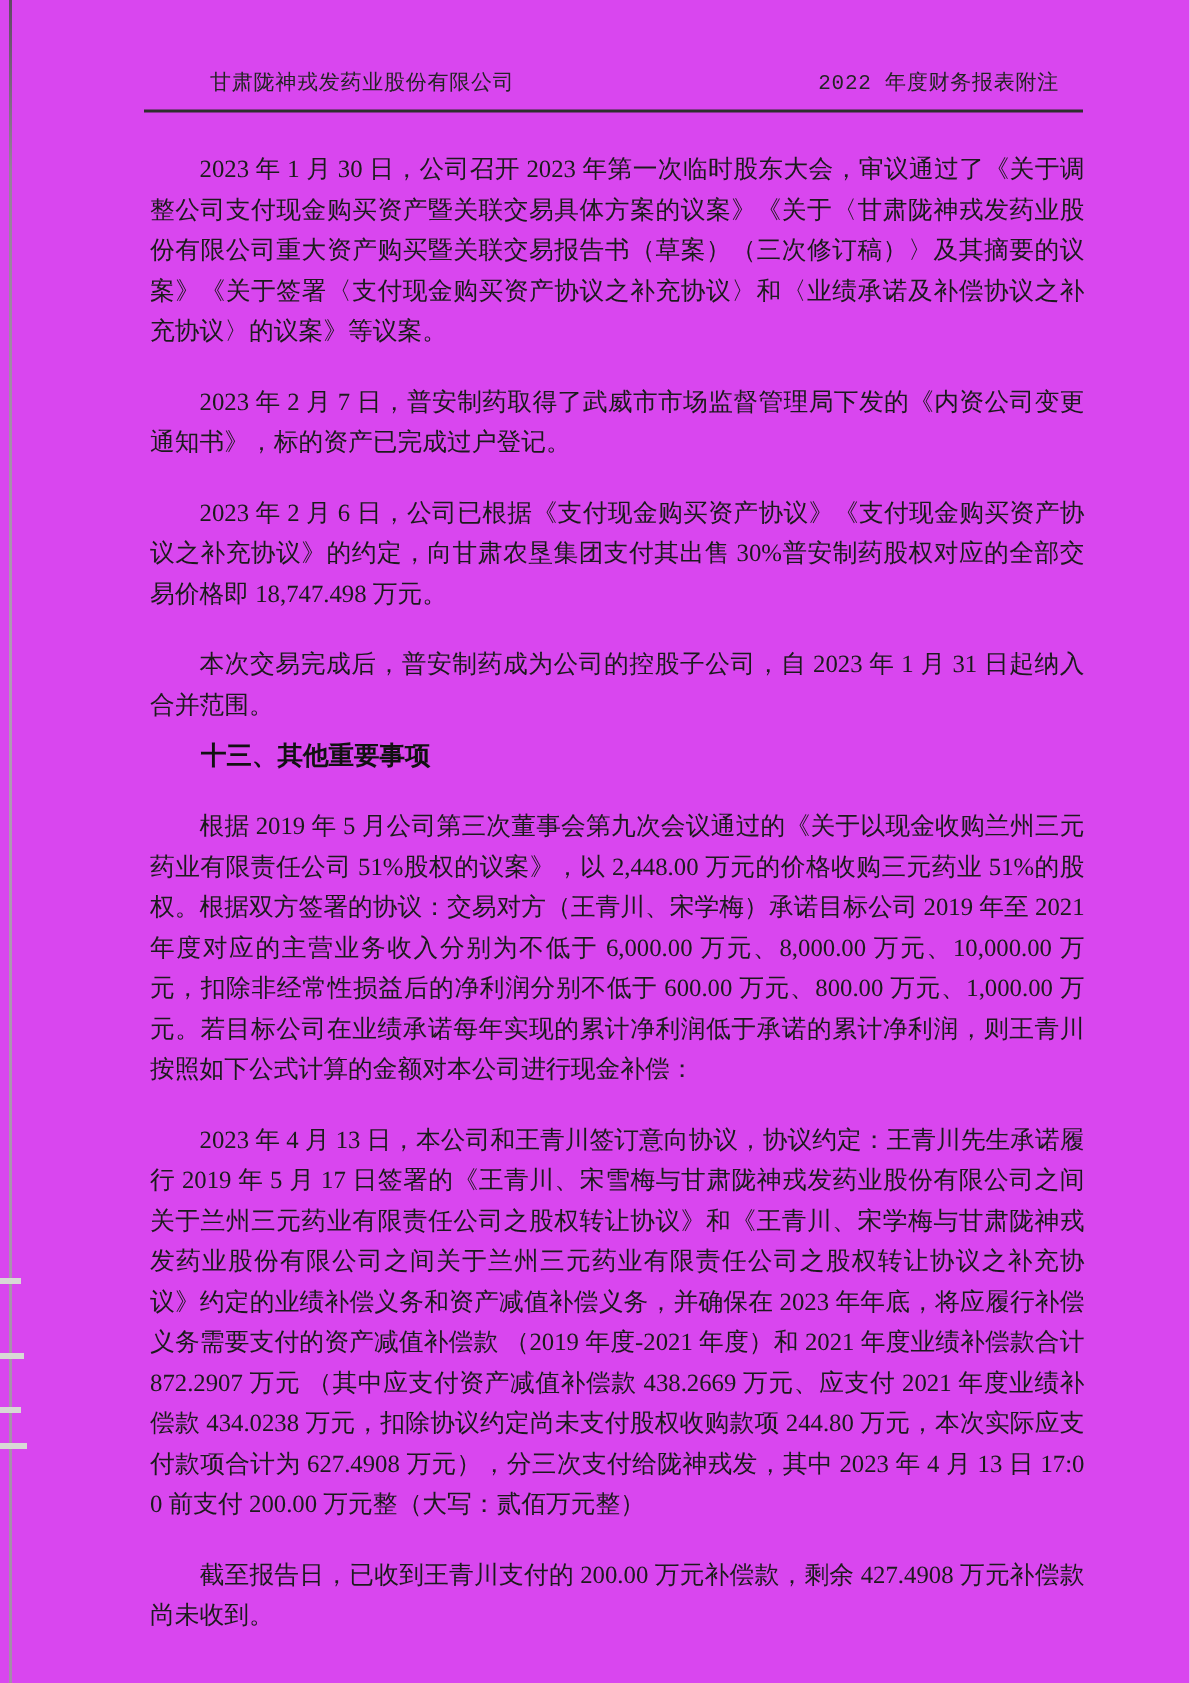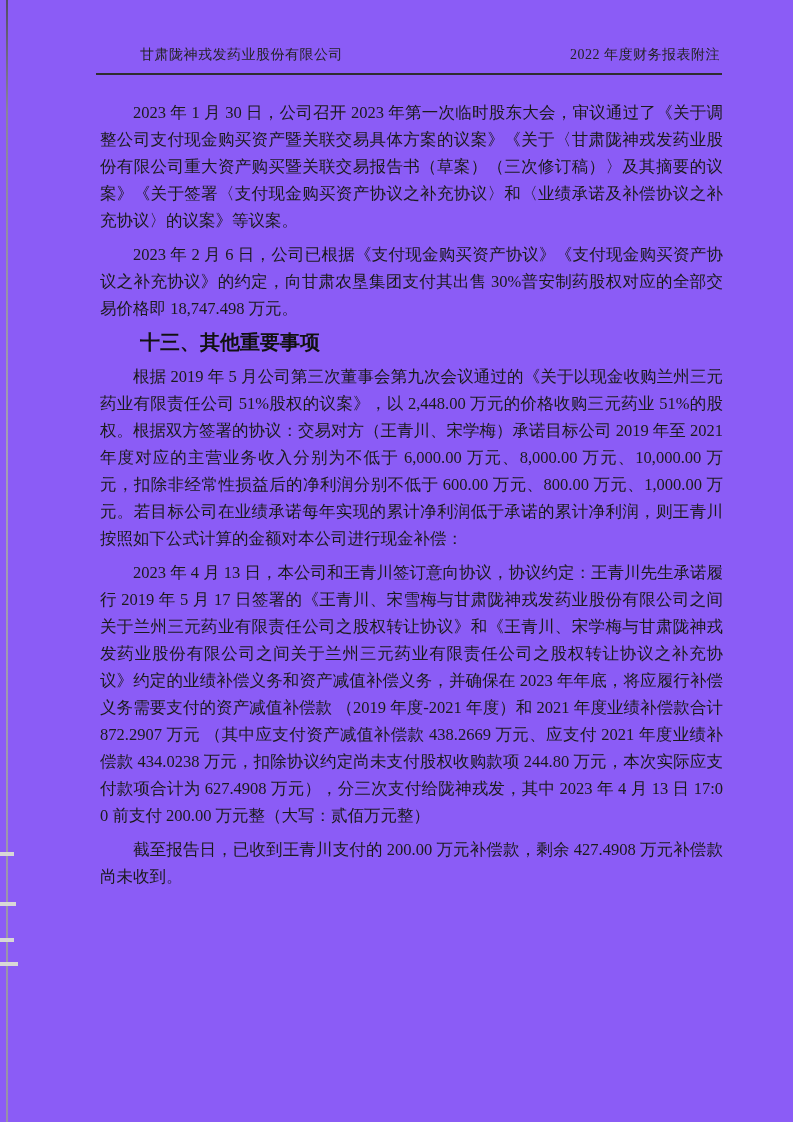--- a/index.html
+++ b/index.html
@@ -5,21 +5,21 @@
   html, body {
     margin: 0;
     padding: 0;
     background: #ffffff;
   }
   .page {
     position: relative;
     width: 793px;
     height: 1122px;
     margin: 0 auto;
-    background: #8b5cf6;
+    background: #d946ef;
     overflow: hidden;
     font-family: "Liberation Serif", "DejaVu Serif", serif;
     color: #1c1c1c;
   }
   
   .scan-line {
     position: absolute;
     left: 6px;
     top: 0;
     width: 2px;
@@ -47,37 +47,37 @@
     padding-bottom: 9px;
     border-bottom: 2px solid #2e2e2e;
     display: flex;
     justify-content: space-between;
     align-items: flex-end;
     font-size: 14px;
     letter-spacing: 0.5px;
     color: #242424;
   }
   .header .left { margin-left: 44px; }
-  .header .right { margin-right: 2px; }
+  .header .right { margin-right: 16px; font-family: Liberation Mono, monospace; }
 
   
   .doc-body {
     margin: 24px 70px 0 100px;
     font-size: 16.5px;
     line-height: 27px;
     text-align: justify;
     color: #1b1b1b;
   }
   .doc-body p {
-    margin: 7px 0 0 0;
+    margin: 20px 0 0 0;
     text-indent: 2em;
     word-break: break-all;
   }
   .doc-body h2 {
-    font-size: 20px;
+    font-size: 17px;
     font-weight: bold;
     margin: 7px 0 2px 0;
     text-indent: 2em;
     color: #111;
   }
 </style>
 </head>
 <body>
 
 <div class="page">
@@ -88,20 +88,22 @@
   <div class="scan-tick tick3"></div>
   <div class="scan-tick tick4"></div>
 
   <div class="header">
     <span class="left">甘肃陇神戎发药业股份有限公司</span>
     <span class="right">2022 年度财务报表附注</span>
   </div>
 
   <div class="doc-body">
     <p>2023 年 1 月 30 日，公司召开 2023 年第一次临时股东大会，审议通过了《关于调整公司支付现金购买资产暨关联交易具体方案的议案》《关于〈甘肃陇神戎发药业股份有限公司重大资产购买暨关联交易报告书（草案）（三次修订稿）〉及其摘要的议案》《关于签署〈支付现金购买资产协议之补充协议〉和〈业绩承诺及补偿协议之补充协议〉的议案》等议案。</p>
+    <p>2023 年 2 月 7 日，普安制药取得了武威市市场监督管理局下发的《内资公司变更通知书》，标的资产已完成过户登记。</p>
     <p>2023 年 2 月 6 日，公司已根据《支付现金购买资产协议》《支付现金购买资产协议之补充协议》的约定，向甘肃农垦集团支付其出售 30%普安制药股权对应的全部交易价格即 18,747.498 万元。</p>
+    <p>本次交易完成后，普安制药成为公司的控股子公司，自 2023 年 1 月 31 日起纳入合并范围。</p>
     <h2>十三、其他重要事项</h2>
     <p>根据 2019 年 5 月公司第三次董事会第九次会议通过的《关于以现金收购兰州三元药业有限责任公司 51%股权的议案》，以 2,448.00 万元的价格收购三元药业 51%的股权。根据双方签署的协议：交易对方（王青川、宋学梅）承诺目标公司 2019 年至 2021 年度对应的主营业务收入分别为不低于 6,000.00 万元、8,000.00 万元、10,000.00 万元，扣除非经常性损益后的净利润分别不低于 600.00 万元、800.00 万元、1,000.00 万元。若目标公司在业绩承诺每年实现的累计净利润低于承诺的累计净利润，则王青川按照如下公式计算的金额对本公司进行现金补偿：</p>
     <p>2023 年 4 月 13 日，本公司和王青川签订意向协议，协议约定：王青川先生承诺履行 2019 年 5 月 17 日签署的《王青川、宋雪梅与甘肃陇神戎发药业股份有限公司之间关于兰州三元药业有限责任公司之股权转让协议》和《王青川、宋学梅与甘肃陇神戎发药业股份有限公司之间关于兰州三元药业有限责任公司之股权转让协议之补充协议》约定的业绩补偿义务和资产减值补偿义务，并确保在 2023 年年底，将应履行补偿义务需要支付的资产减值补偿款 （2019 年度-2021 年度）和 2021 年度业绩补偿款合计 872.2907 万元 （其中应支付资产减值补偿款 438.2669 万元、应支付 2021 年度业绩补偿款 434.0238 万元，扣除协议约定尚未支付股权收购款项 244.80 万元，本次实际应支付款项合计为 627.4908 万元），分三次支付给陇神戎发，其中 2023 年 4 月 13 日 17:00 前支付 200.00 万元整（大写：贰佰万元整）</p>
     <p>截至报告日，已收到王青川支付的 200.00 万元补偿款，剩余 427.4908 万元补偿款尚未收到。</p>
   </div>
 
 </div>
 
 </body></html>

